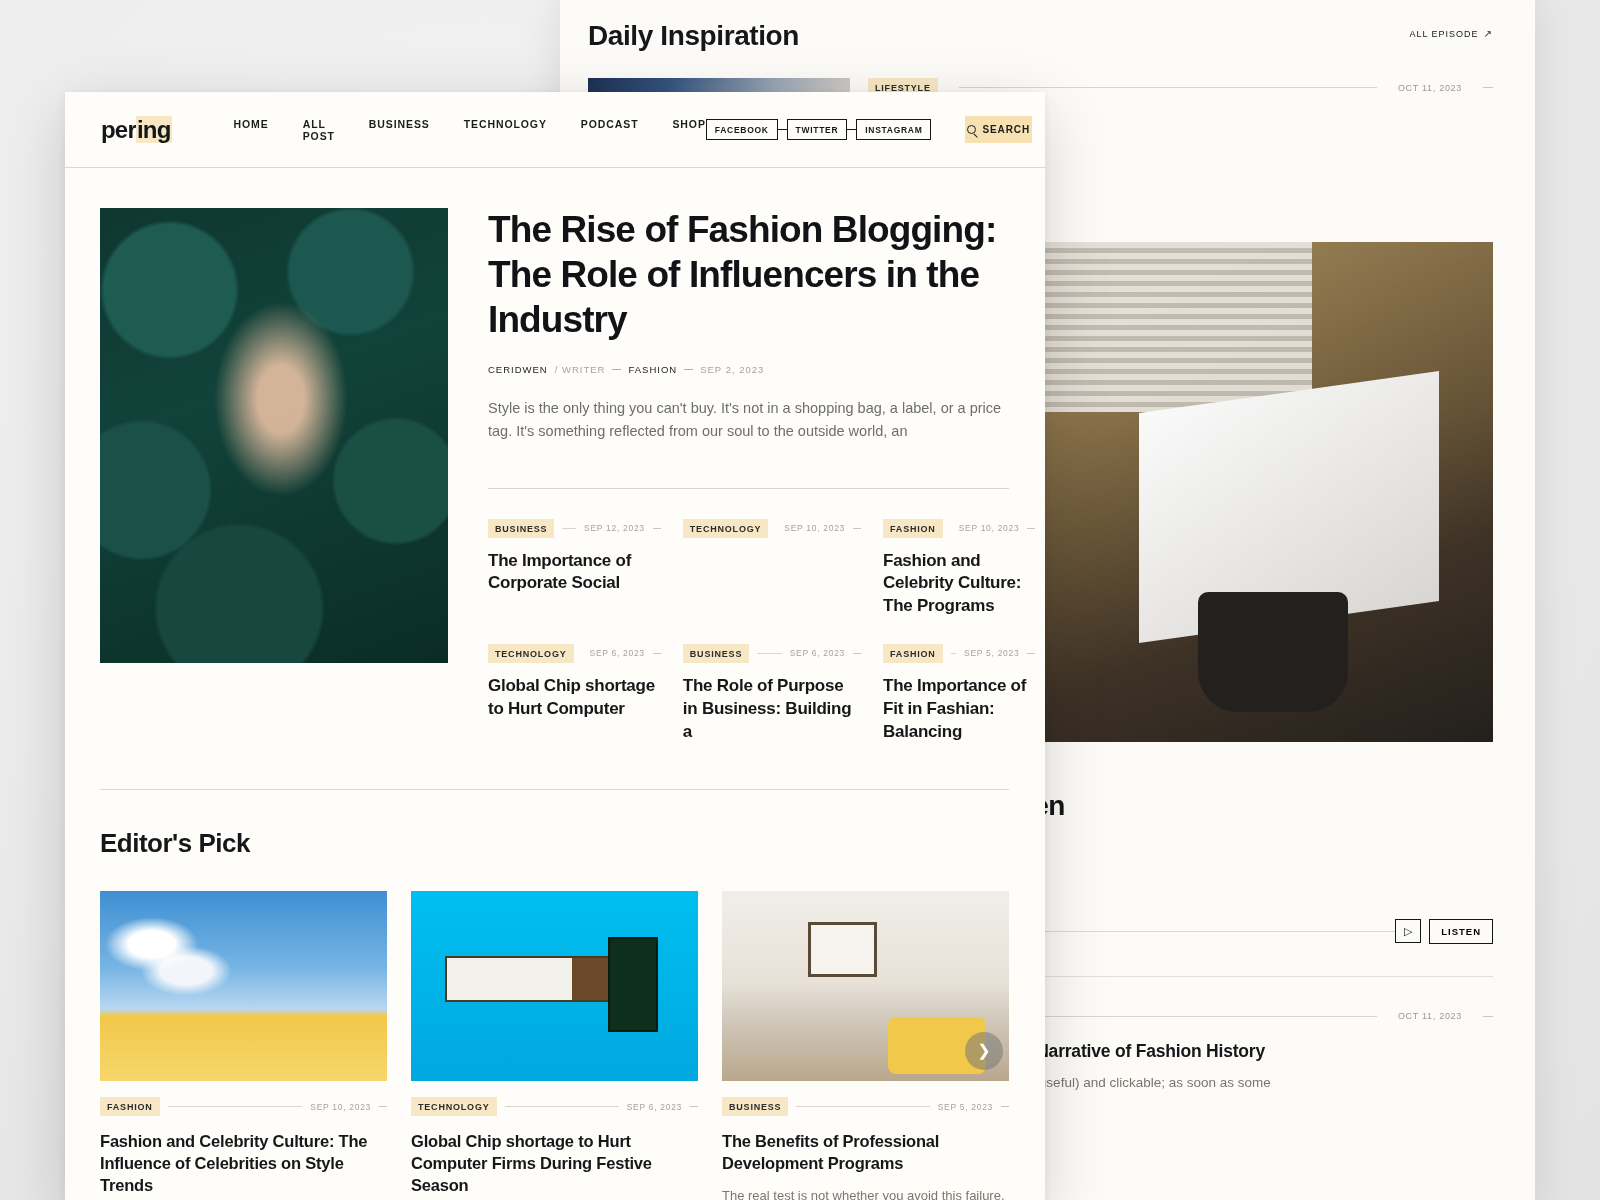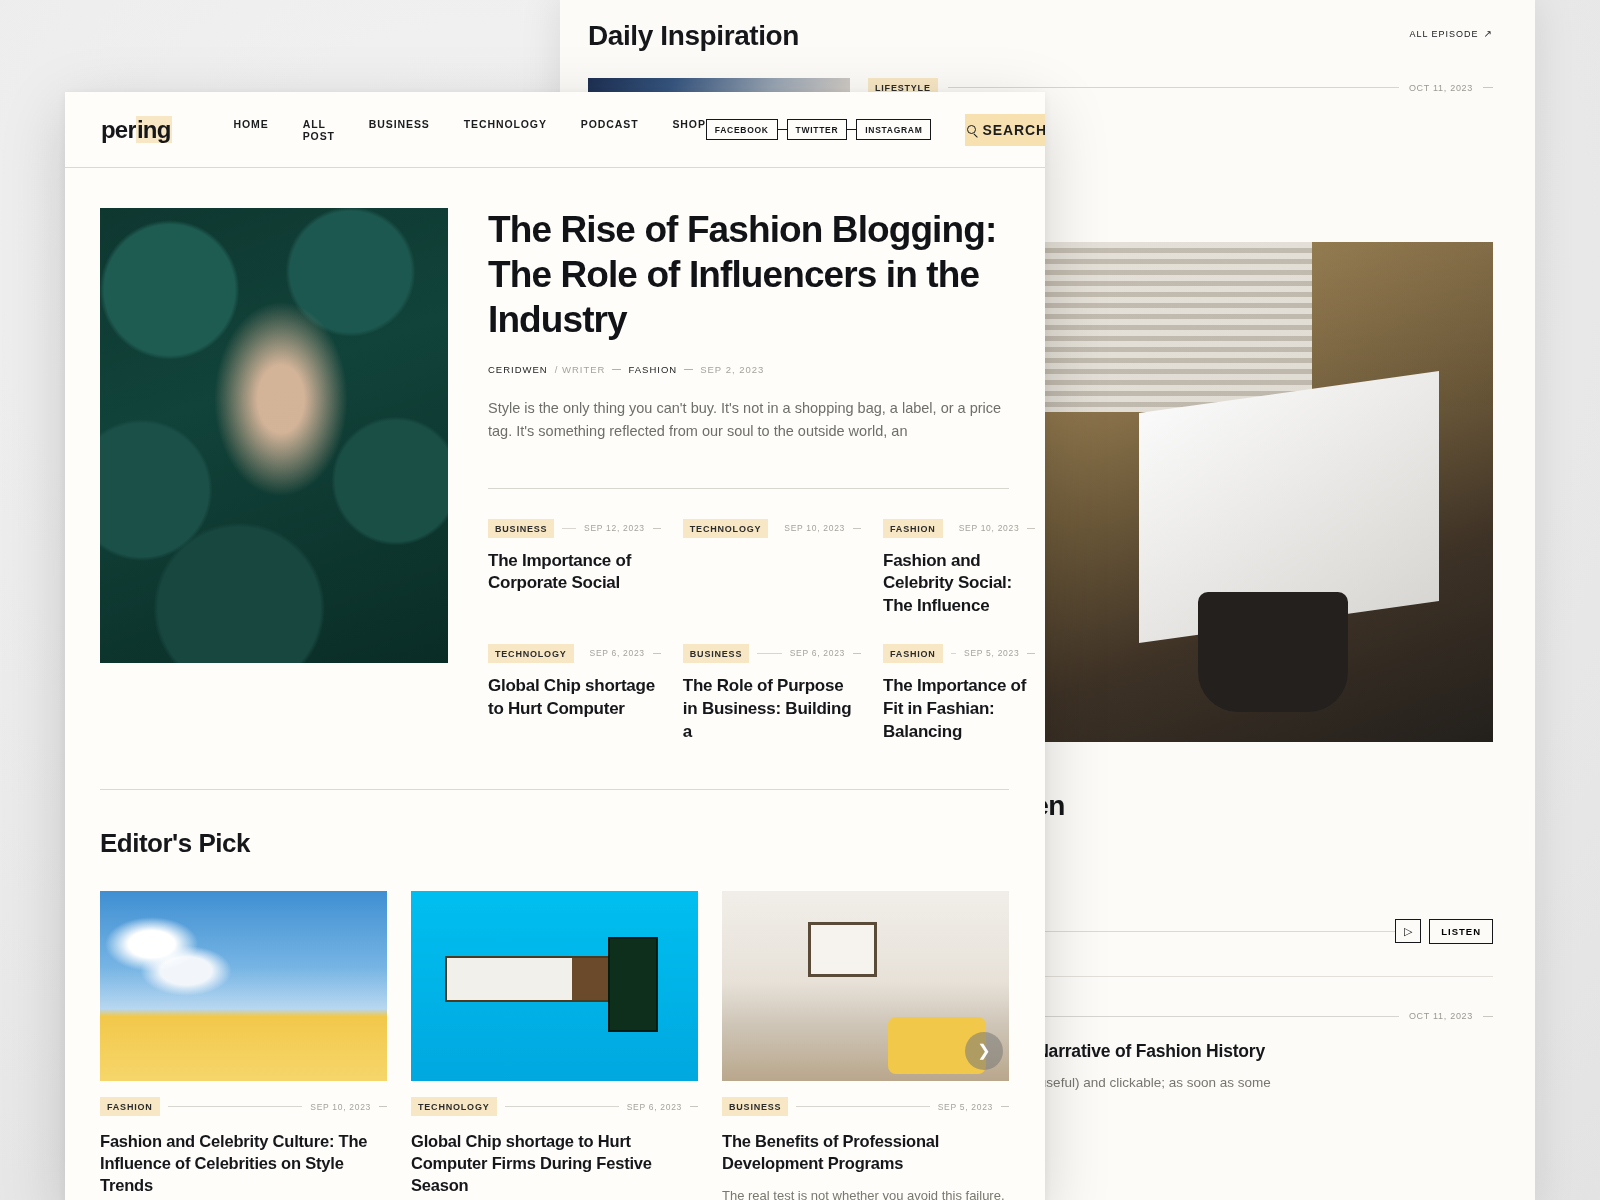--- a/index.html
+++ b/index.html
@@ -36,21 +36,21 @@
   .bp-arrow-ne { font-size: 10px; }
 
   .bp-row1 {
     display: flex; gap: 18px; padding: 26px 42px 0 28px; align-items: flex-start;
   }
   .bp-thumb-sm {
     width: 262px; height: 150px; flex: 0 0 262px;
     background: linear-gradient(120deg,#1d2f52 0%, #36557f 25%, #9aa6b4 55%, #d7cfc6 80%, #c0b4a6 100%);
   }
   .bp-row1-right { flex: 1; min-width: 0; }
-  .meta-line { display: flex; align-items: center; gap: 10px; }
+  .meta-line { display: flex; align-items: center; gap: 21px; }
   .tag {
     background: #f7e7c4; color: #2b2b2b; font-size: 9px; font-weight: 700;
     letter-spacing: 0.8px; padding: 5px 7px 4px; display: inline-block;
   }
   .meta-rule { flex: 1; height: 1px; background: #d7d5cf; }
   .meta-date { font-size: 9px; letter-spacing: 0.7px; color: #9a9992; white-space: nowrap; }
   .meta-dash { width: 10px; height: 1px; background: #c9c7c0; }
 
   .bp-hero-img {
     margin: 14px 42px 0 28px;
@@ -159,21 +159,21 @@
   }
   .nav-right { margin-left: auto; display: flex; align-items: center; gap: 8px; }
   .social { display: flex; align-items: center; }
   .soc-btn {
     border: 1.4px solid #15171a; font-size: 8.5px; font-weight: 700; letter-spacing: 0.7px;
     padding: 5px 8px 4px; color: #15171a; background: #fefdf9;
   }
   .soc-sep { width: 9px; height: 1.4px; background: #15171a; }
   .search-btn {
     margin-left: 26px; background: #f7e1b0; padding: 8px 2px;
-    font-size: 14px; font-weight: 700; letter-spacing: 0.9px; color: #1b1c1e;
+    font-size: 10px; font-weight: 700; letter-spacing: 0.9px; color: #1b1c1e;
     display: flex; align-items: center; gap: 6px;
   }
   .mag { width: 9px; height: 9px; border: 1.4px solid #1b1c1e; border-radius: 50%; position: relative; }
   .mag::after { content:""; position:absolute; right:-3px; bottom:-3px; width:5px; height:1.4px; background:#1b1c1e; transform: rotate(45deg); }
 
   .hero { display: flex; gap: 40px; padding: 40px 36px 0 35px; }
   .hero-img {
     width: 348px; height: 455px; flex: 0 0 348px;
     background:
       radial-gradient(ellipse at 52% 42%, rgba(222,186,158,0.95) 0 9%, rgba(0,0,0,0) 26%),
@@ -410,21 +410,21 @@
               <span class="mini-dash"></span>
             </div>
         </div>
         <div>
           <div class="mini-meta">
               <span class="tag">FASHION</span>
               <span class="mini-rule"></span>
               <span class="mini-date">SEP 10, 2023</span>
               <span class="mini-dash"></span>
             </div>
-          <div class="mini-title">Fashion and Celebrity Social: The Influence</div>
+          <div class="mini-title">Fashion and Celebrity Culture: The Programs</div>
         </div>
         <div>
           <div class="mini-meta">
               <span class="tag">TECHNOLOGY</span>
               <span class="mini-rule"></span>
               <span class="mini-date">SEP 6, 2023</span>
               <span class="mini-dash"></span>
             </div>
           <div class="mini-title">Global Chip shortage to Hurt Computer</div>
         </div>

